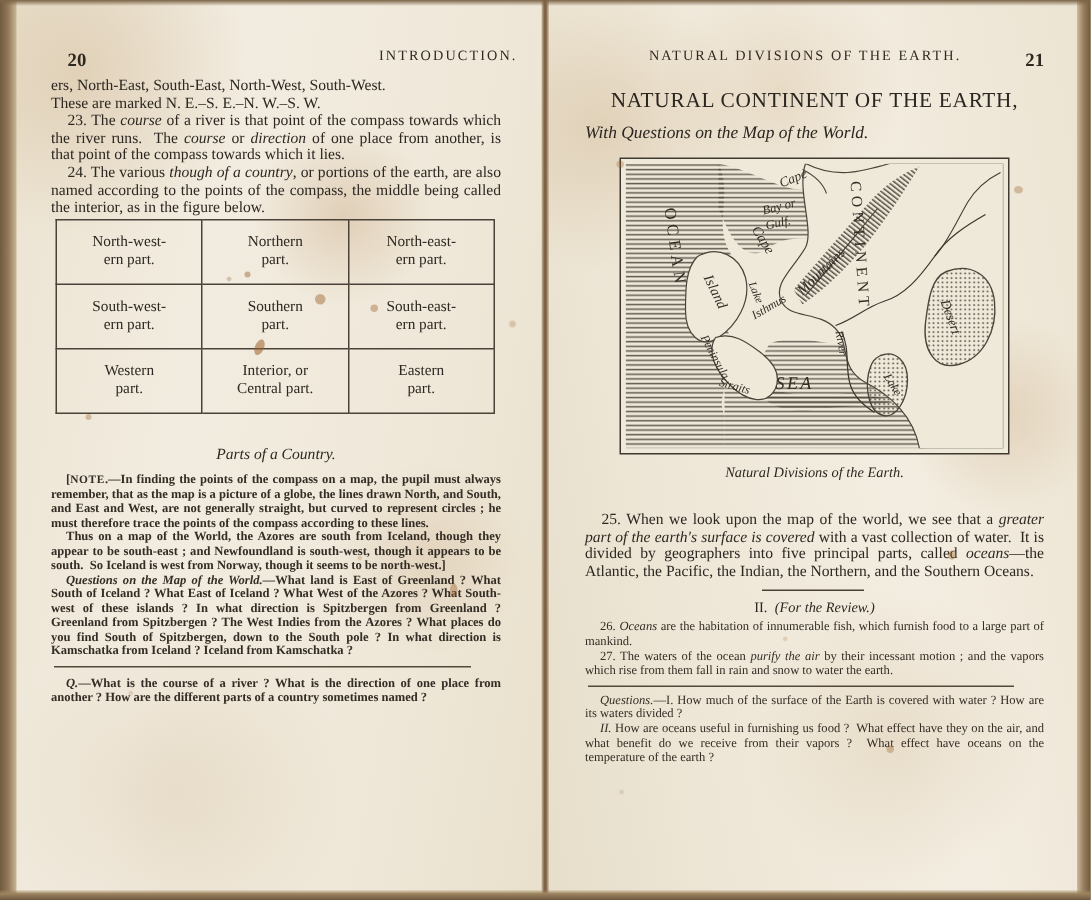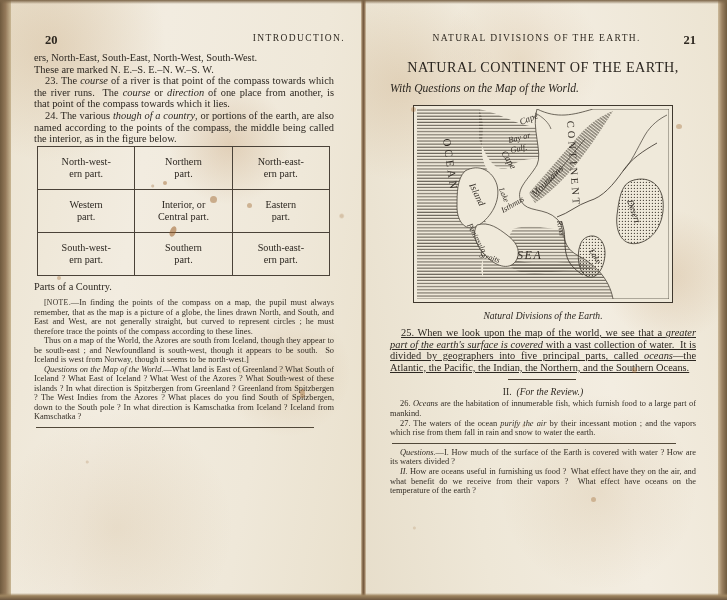--- a/index.html
+++ b/index.html
@@ -58,24 +58,24 @@
 
   
   #left-col{left:34px;top:52px;width:300px;}
 
   
   table.parts{border-collapse:collapse;margin:1px 0 0 3px;width:293px;
     table-layout:fixed;}
   table.parts td{border:1px solid #4a4238;height:40px;text-align:center;
     font-size:10.2px;line-height:12.2px;color:#2c2721;vertical-align:middle;
     padding:1px 2px;}
-  .cap{ text-align:left;font-size:10.4px;margin-top:5px;color:#2c2721;}
+  .cap{ text-align:center;font-style:italic;font-size:10.4px;margin-top:22px;color:#2c2721;}
 
   .note{font-size:8.4px;line-height:9.5px;text-align:justify;color:#332d25;margin-top:6px;}
-  .note p{margin:0;text-indent:0;}
+  .note p{margin:0;text-indent:0;font-weight:bold;}
   .note p.ind{text-indent:10px;}
   .smallcaps{font-size:7.6px;letter-spacing:.4px;}
 
   hr.rule{border:0;border-top:1px solid #514839;margin:5px 40px 4px 2px;}
   hr.rule.short{margin:6px 120px 5px 118px;border-top:1px solid #4a4135;}
   hr.rule.rightq{margin:5px 20px 4px 2px;}
 
   
   #right-col{left:390px;top:52px;width:306px;}
   .title{text-align:center;font-size:14.2px;letter-spacing:.5px;color:#2b2620;margin-top:7px;}
@@ -125,42 +125,45 @@
     <p>24. The various <i>though of a country</i>, or portions of the earth, are also named according to the points of the compass, the middle being called the interior, as in the figure below.</p>
 
     <table class="parts">
       <tbody>
           <tr>
         <td>North-west-<br>ern part.</td>
         <td>Northern<br>part.</td>
         <td>North-east-<br>ern part.</td>
       </tr>
       <tr>
+        <td>South-west-<br>ern part.</td>
+        <td>Southern<br>part.</td>
+        <td>South-east-<br>ern part.</td>
+      </tr>
+      <tr>
         <td>Western<br>part.</td>
         <td>Interior, or<br>Central part.</td>
         <td>Eastern<br>part.</td>
       </tr>
-      <tr>
-        <td>South-west-<br>ern part.</td>
-        <td>Southern<br>part.</td>
-        <td>South-east-<br>ern part.</td>
-      </tr>
     </tbody>
       </table>
 
     <div class="cap">Parts of a Country.</div>
 
     <div class="note">
       <p class="ind">[<span class="smallcaps" style="text-transform:uppercase;">Note</span>.—In finding the points of the compass on a map, the pupil must always remember, that as the map is a picture of a globe, the lines drawn North, and South, and East and West, are not generally straight, but curved to represent circles ; he must therefore trace the points of the compass according to these lines.</p>
       <p class="ind">Thus on a map of the World, the Azores are south from Iceland, though they appear to be south-east ; and Newfoundland is south-west, though it appears to be south.&nbsp; So Iceland is west from Norway, though it seems to be north-west.]</p>
       <p class="ind"><i>Questions on the Map of the World.</i><span>—What land is East of Greenland ?  What South of Iceland ?  What East of Iceland ?  What West of the Azores ?  What South-west of these islands ?  In what direction is Spitzbergen from Greenland ?  Greenland from Spitzbergen ?  The West Indies from the Azores ?  What places do you find South of Spitzbergen, down to the South pole ?  In what direction is Kamschatka from Iceland ?  Iceland from Kamschatka ?</span></p>
     </div>
 
     <hr class="rule rightq">
 
+    <div class="note">
+      <p class="ind"><i>Q.</i><span>—What is the course of a river ?  What is the direction of one place from another ?  How are the different parts of a country sometimes named ?</span></p>
+    </div>
   </div>
 
   <div class="pagebox" id="right-head" style="left:390px;top:33px;width:306px;">
     <span class="folio" style="float:right;">21</span>
     <span class="running-head" style="display:block;text-align:center;padding-right:12px;">NATURAL DIVISIONS OF THE EARTH.</span>
   </div>
 
   <div class="pagebox" id="right-col">
 
     <div class="title">NATURAL CONTINENT OF THE EARTH,</div>
@@ -229,21 +232,21 @@
               <text x="140" y="112" font-size="7.6" font-style="italic" transform="rotate(80 140 112)">River</text>
               <text x="172" y="142" font-size="8" font-style="italic" transform="rotate(58 172 142)">Lake</text>
             </g>
           </g>
         </svg>
       </div>
     </div>
 
     <div class="mapcap">Natural Divisions of the Earth.</div>
 
-    <div class="body" style="margin-top:6px;text-decoration:underline;">
+    <div class="body" style="margin-top:20px;">
       <p>25. When we look upon the map of the world, we see that a <i>greater part of the earth's surface is covered</i> with a vast collection of water.&nbsp; It is divided by geographers into five principal parts, called <i>oceans</i>—the Atlantic, the Pacific, the Indian, the Northern, and the Southern Oceans.</p>
     </div>
 
     <hr class="rule short">
 
     <div class="secnum">II.&nbsp; <i>(For the Review.)</i></div>
 
     <div class="qblock">
       <p class="ind">26. <i>Oceans</i> are  the habitation of innumerable fish, which furnish food to a large part of mankind.</p>
       <p class="ind">27. The waters of the ocean <i>purify the air</i> by their incessant motion ; and the vapors which rise from them fall in rain and snow to water the earth.</p>

